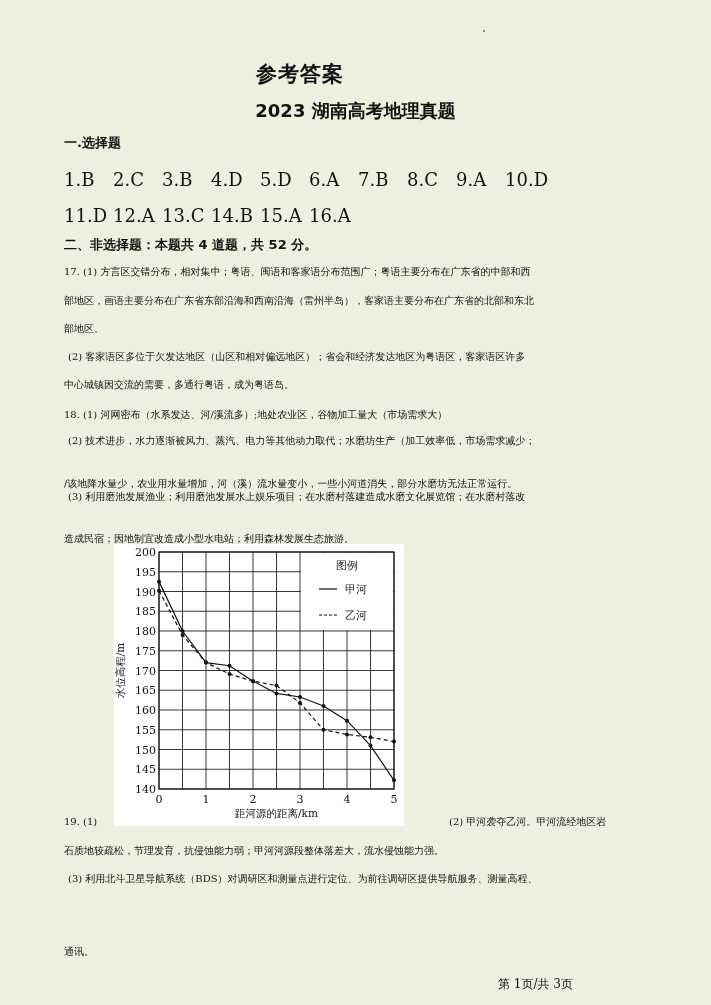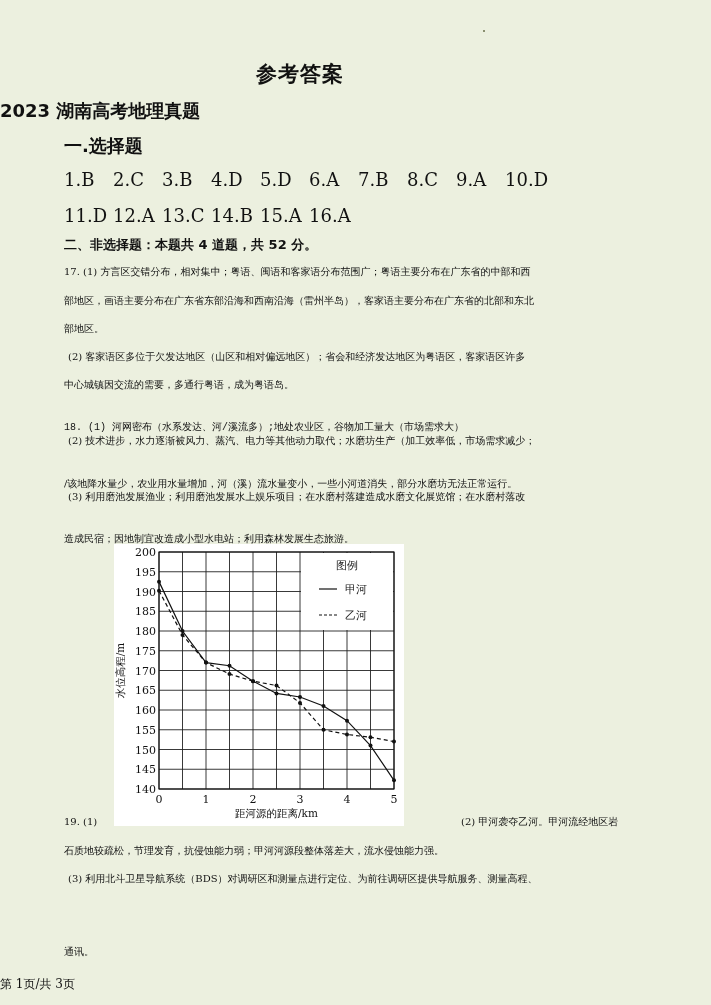--- a/index.html
+++ b/index.html
@@ -4,30 +4,30 @@
 <style>
   html, body { margin: 0; padding: 0; }
   body {
     width: 711px; height: 1005px; position: relative; overflow: hidden;
     background: #ecf0df;
     font-family: "DejaVu Serif", "Liberation Serif", serif;
     color: #111;
   }
   .abs { position: absolute; }
   .title1 { top: 60px; left: 0; width: 600px; text-align: center; font-size: 21px; font-weight: bold; font-family: "DejaVu Sans", sans-serif; letter-spacing: 1px; }
-  .title2 { top: 99px; left: 0; width: 711px; text-align: left; font-size: 18px; font-weight: bold; font-family: "DejaVu Sans", sans-serif; }
-  .sec1 { top: 134px; left: 64px; font-size: 18px; font-weight: bold; font-family: "DejaVu Sans", sans-serif; }
+  .title2 { top: 99px; left: 0; width: 711px; text-align: center; font-size: 18px; font-weight: bold; font-family: "DejaVu Sans", sans-serif; }
+  .sec1 { top: 134px; left: 64px; font-size: 13px; font-weight: bold; font-family: "DejaVu Sans", sans-serif; }
   .mc-row { left: 64px; font-size: 18px; display: flex; }
   .mc-row span { width: 49px; display: inline-block; }
   .sec2 { top: 236px; left: 64px; font-size: 13px; font-weight: bold; font-family: "DejaVu Sans", sans-serif; }
   .line { left: 64px; font-size: 10px; white-space: nowrap; line-height: 16px; }
   .ind { left: 68px; }
   .dot { position: absolute; top: 30px; left: 483px; width: 2px; height: 2px; background: #8a8f70; }
   .chart-box { position: absolute; left: 114px; top: 544px; width: 290px; height: 282px; background: #ffffff; }
-  .footer { top: 976px; left: 0; width: 573px; text-align: left; font-size: 12px; }
+  .footer { top: 976px; left: 0; width: 573px; text-align: right; font-size: 12px; }
   svg text { font-family: "DejaVu Serif", "Liberation Serif", serif; }
 </style>
 </head>
 <body>
 
 <div class="dot"></div>
 
 <div class="abs title1">参考答案</div>
 <div class="abs title2">2023 湖南高考地理真题</div>
 
@@ -54,21 +54,21 @@
   </div>
 
 <div class="abs sec2">二、非选择题：本题共 4 道题，共 52 分。</div>
 
 <div class="abs line" style="top:264px;">17. (1) 方言区交错分布，相对集中；粤语、闽语和客家语分布范围广；粤语主要分布在广东省的中部和西</div>
 <div class="abs line" style="top:293px;">部地区，画语主要分布在广东省东部沿海和西南沿海（雷州半岛），客家语主要分布在广东省的北部和东北</div>
 <div class="abs line" style="top:321px;">部地区。</div>
 <div class="abs line ind" style="top:349px;">(2) 客家语区多位于欠发达地区（山区和相对偏远地区）；省会和经济发达地区为粤语区，客家语区许多</div>
 <div class="abs line" style="top:377px;">中心城镇因交流的需要，多通行粤语，成为粤语岛。</div>
 
-<div class="abs line" style="top:420px;font-family:Liberation Mono, monospace;">18. (1) 河网密布（水系发达、河/溪流多）;地处农业区，谷物加工量大（市场需求大）</div>
+<div class="abs line" style="top:407px;">18. (1) 河网密布（水系发达、河/溪流多）;地处农业区，谷物加工量大（市场需求大）</div>
 <div class="abs line ind" style="top:433px;">(2) 技术进步，水力逐渐被风力、蒸汽、电力等其他动力取代；水磨坊生产（加工效率低，市场需求减少；</div>
 <div class="abs line" style="top:461px;margin-top:15px;">/该地降水量少，农业用水量增加，河（溪）流水量变小，一些小河道消失，部分水磨坊无法正常运行。</div>
 <div class="abs line ind" style="top:489px;">(3) 利用磨池发展渔业；利用磨池发展水上娱乐项目；在水磨村落建造成水磨文化展览馆；在水磨村落改</div>
 <div class="abs line" style="top:531px;text-align:center;">造成民宿；因地制宜改造成小型水电站；利用森林发展生态旅游。</div>
 
 <div class="chart-box">
   <svg id="chart" width="290" height="282" viewBox="114 544 290 282" xmlns="http://www.w3.org/2000/svg">
       <line x1="159" y1="552" x2="159" y2="789" stroke="#222" stroke-width="0.9"></line>
       <line x1="182.5" y1="552" x2="182.5" y2="789" stroke="#222" stroke-width="0.9"></line>
       <line x1="206" y1="552" x2="206" y2="789" stroke="#222" stroke-width="0.9"></line>
@@ -142,18 +142,18 @@
       <circle cx="276.5" cy="685.51" r="2" fill="#111"></circle>
       <circle cx="300" cy="702.89" r="2" fill="#111"></circle>
       <circle cx="323.5" cy="729.75" r="2" fill="#111"></circle>
       <circle cx="347" cy="734.49" r="2" fill="#111"></circle>
       <circle cx="370.5" cy="737.255" r="2" fill="#111"></circle>
       <circle cx="394" cy="741.6" r="2" fill="#111"></circle>
     </svg>
 </div>
 
 <div class="abs line" style="top:814px;">19. (1)</div>
-<div class="abs line" style="top:814px; left:449px;margin-left:12px;">(2) 甲河袭夺乙河。甲河流经地区岩</div>
+<div class="abs line" style="top:814px; left:449px;">(2) 甲河袭夺乙河。甲河流经地区岩</div>
 <div class="abs line" style="top:843px;">石质地较疏松，节理发育，抗侵蚀能力弱；甲河河源段整体落差大，流水侵蚀能力强。</div>
 <div class="abs line ind" style="top:871px;">(3) 利用北斗卫星导航系统（BDS）对调研区和测量点进行定位、为前往调研区提供导航服务、测量高程、</div>
 <div class="abs line" style="top:899px;margin-top:45px;">通讯。</div>
 
 <div class="abs footer">第 1页/共 3页</div>
 
 </body></html>

